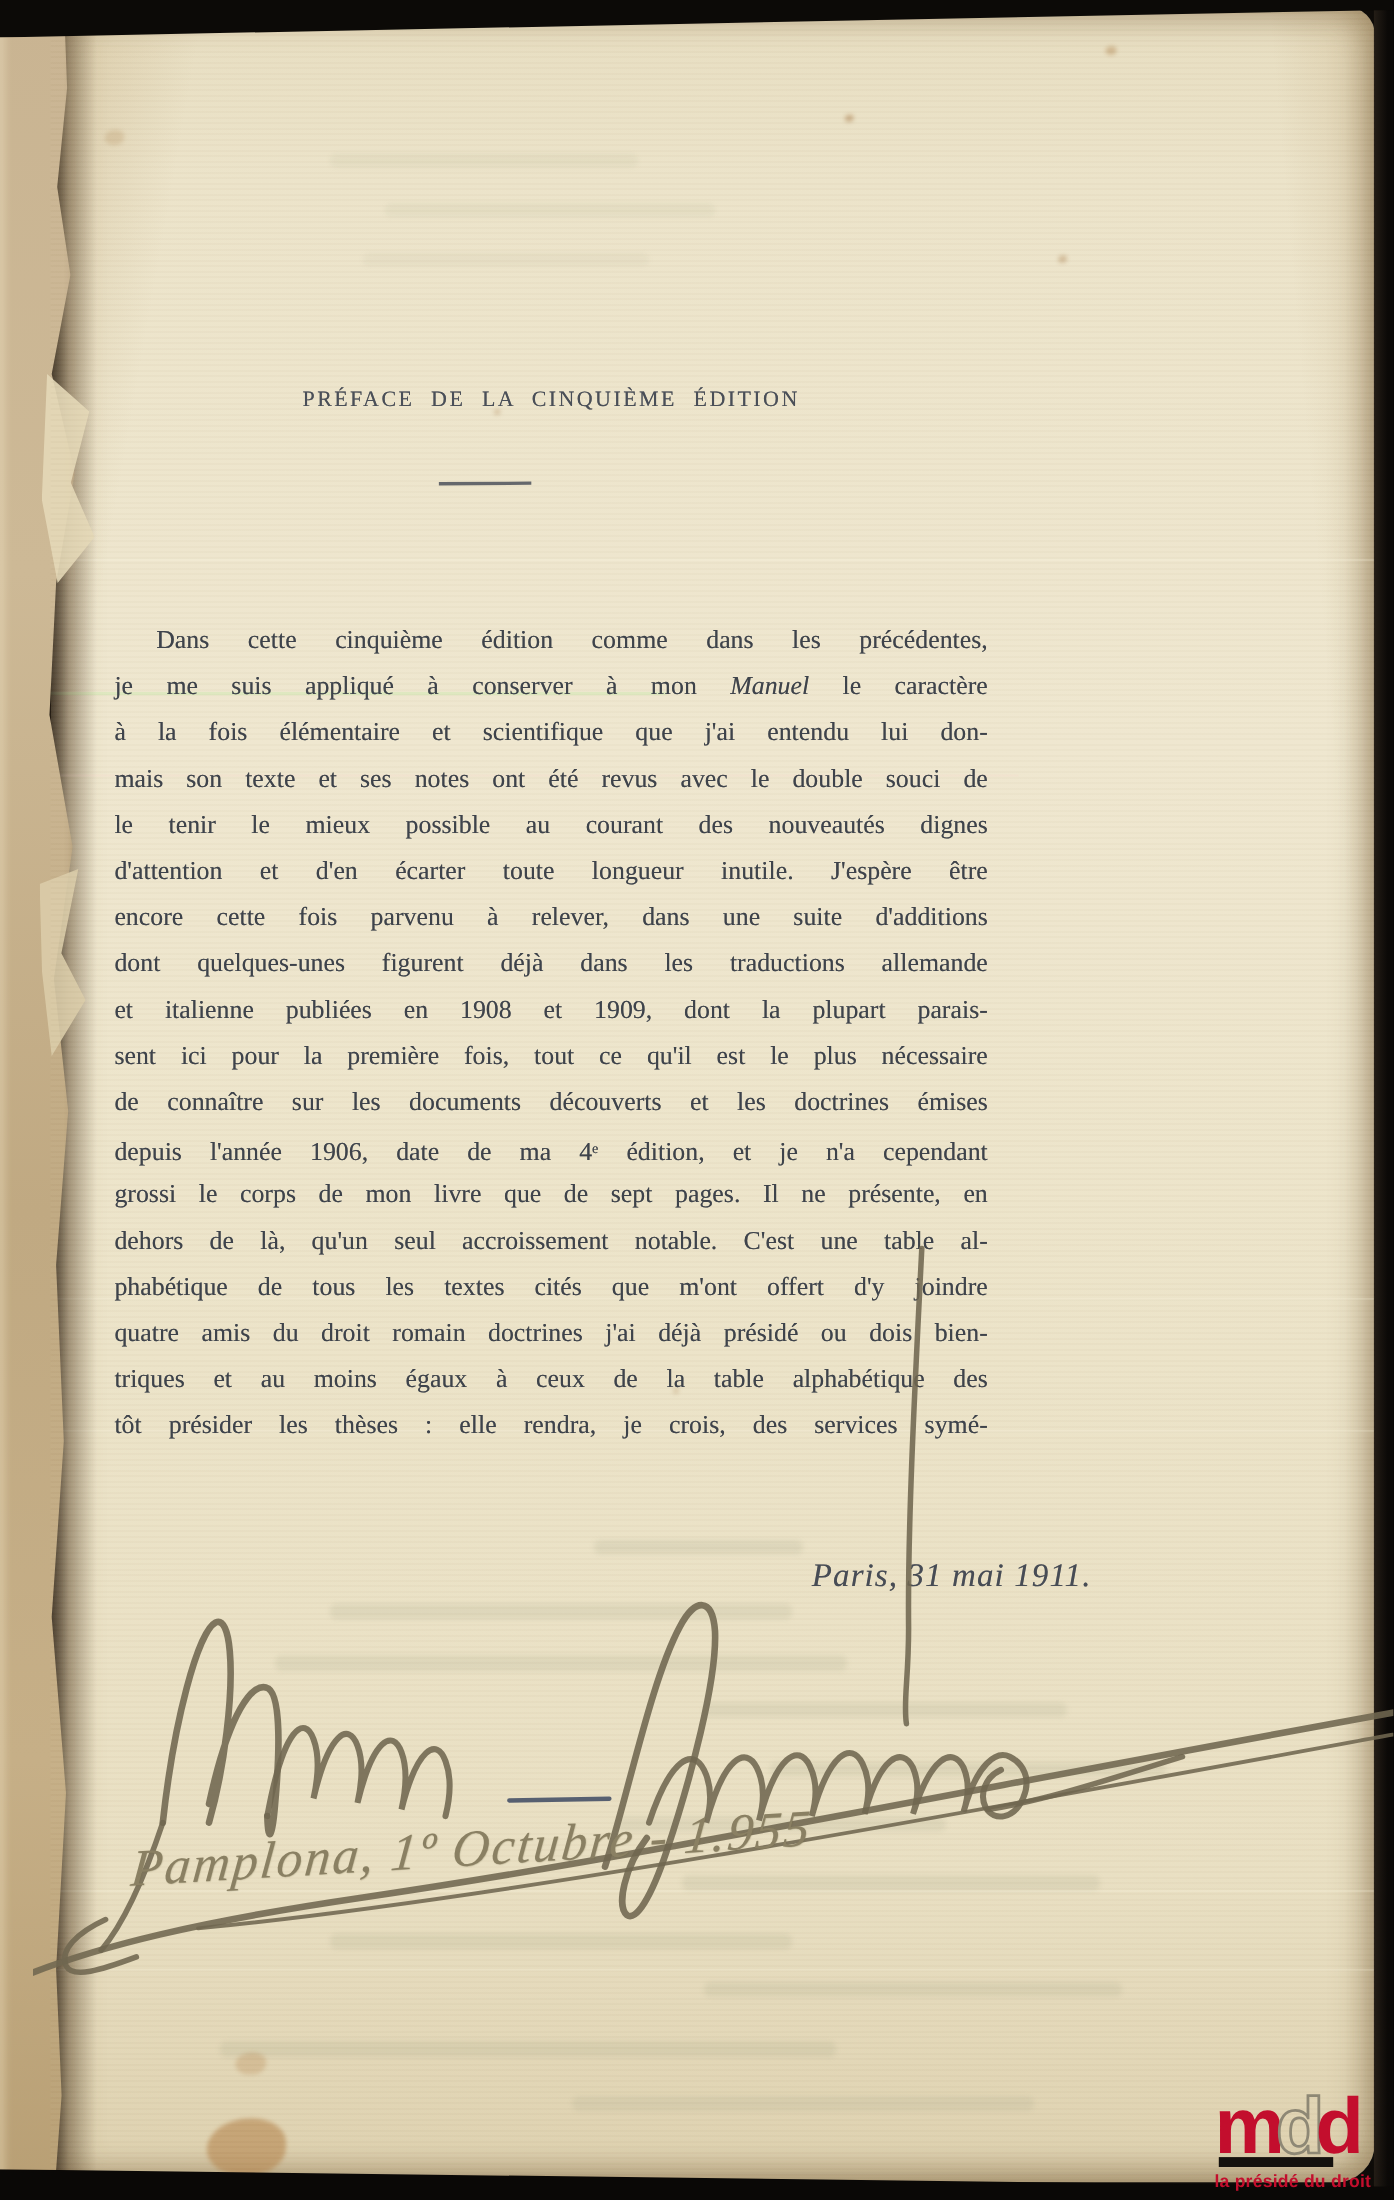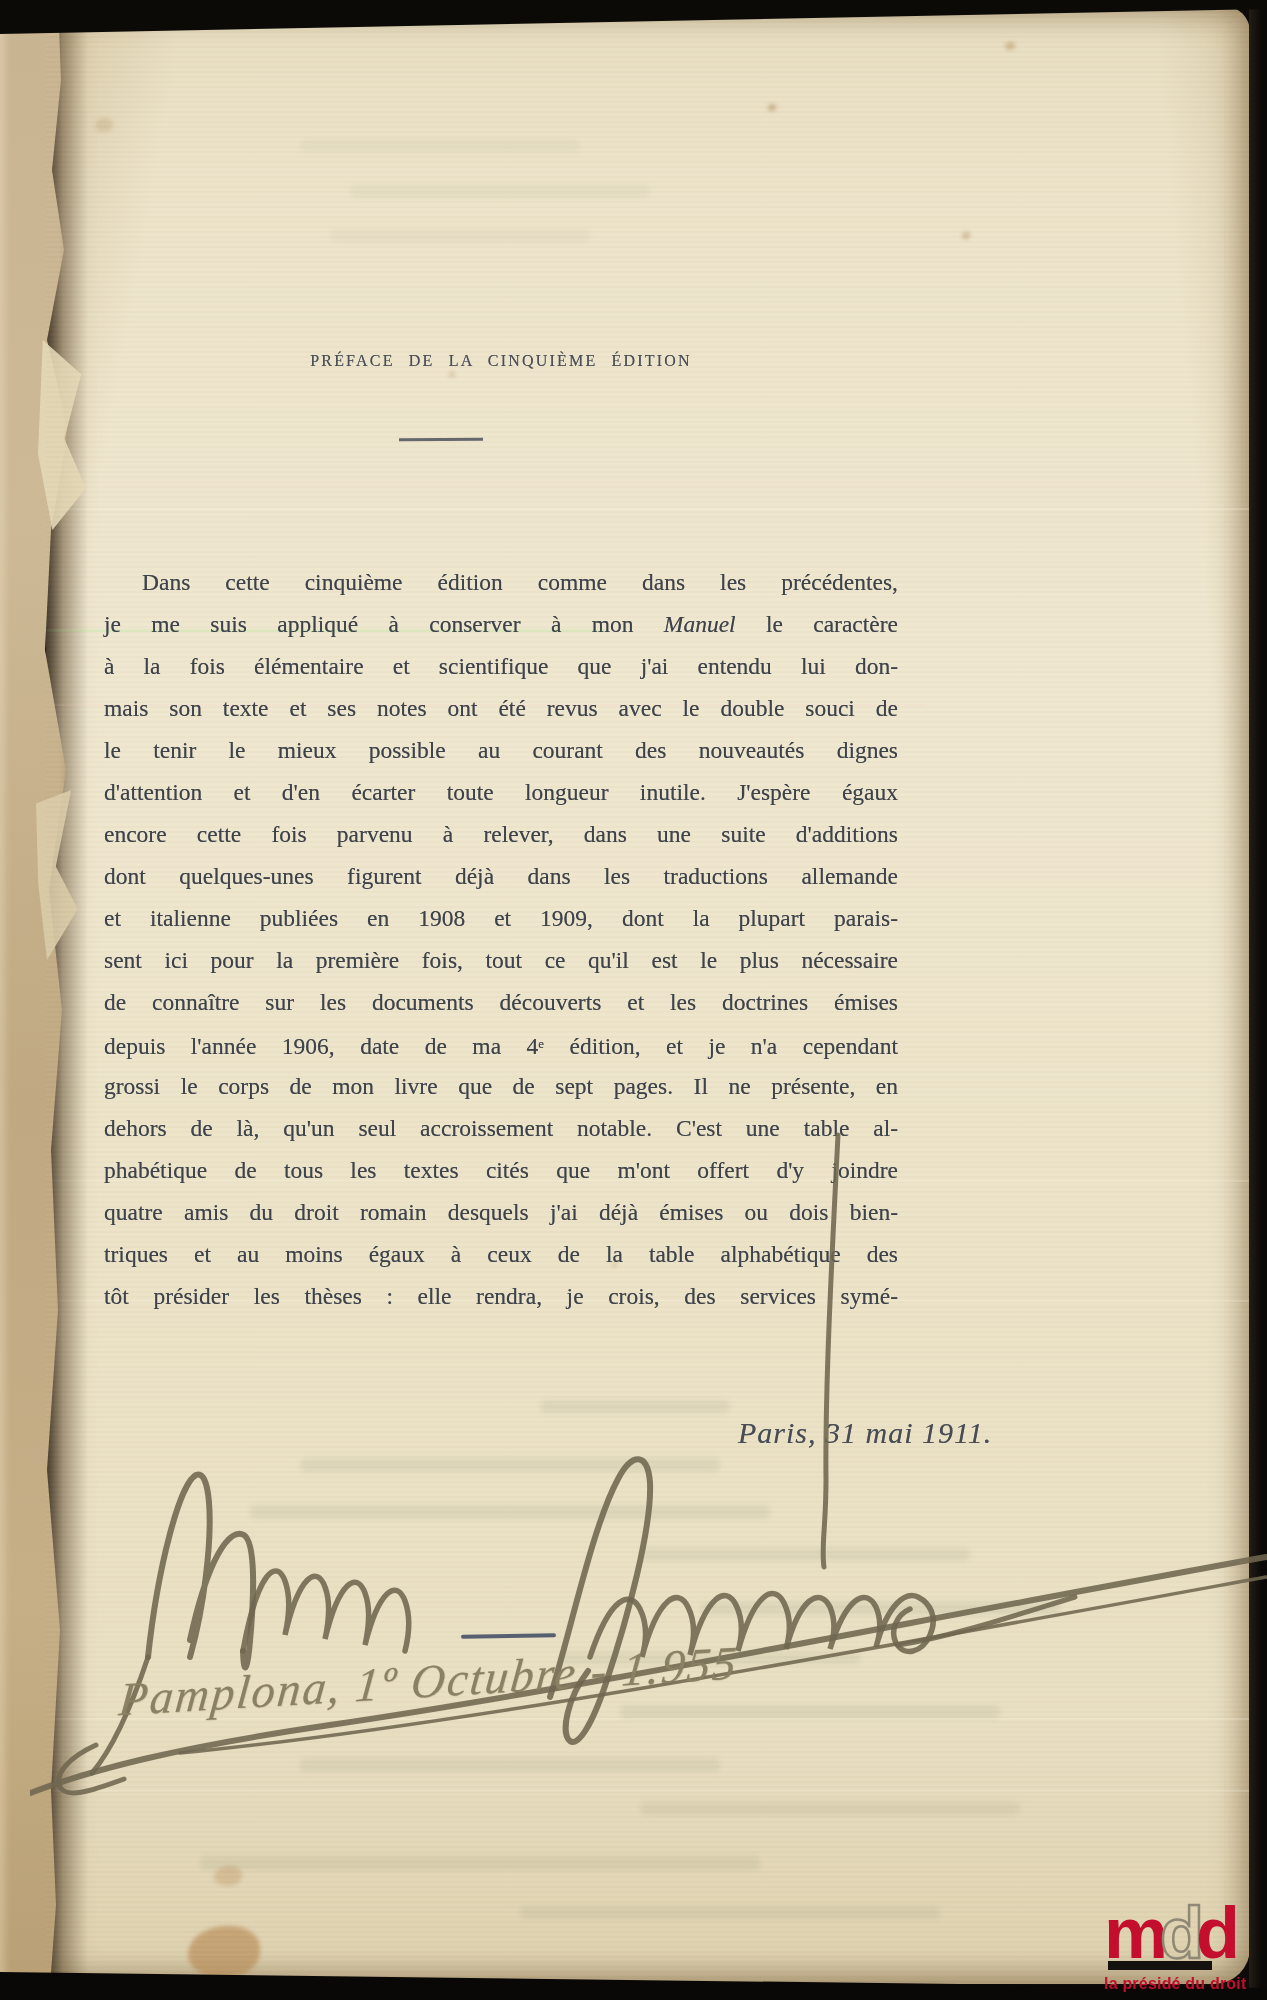--- a/index.html
+++ b/index.html
@@ -43,21 +43,21 @@
     box-shadow:inset -9px 0 10px rgba(62,42,20,.40), inset 4px 0 8px rgba(255,244,215,.35);
     clip-path:polygon(0 0,58px 0,61px 80px,52px 170px,64px 250px,47px 340px,68px 430px,51px 530px,45px 650px,66px 770px,49px 890px,62px 1010px,51px 1150px,58px 1310px,47px 1470px,60px 1630px,51px 1790px,56px 1905px,49px 2000px,0 2000px);}
   .flap{background:#e4d8b7;opacity:.9;}
   .flap1{left:38px;top:340px;width:48px;height:190px;
     clip-path:polygon(10% 0,90% 18%,55% 52%,100% 78%,30% 100%,0 60%);}
   .flap2{left:36px;top:790px;width:44px;height:170px;background:#dacca8;
     clip-path:polygon(0 8%,80% 0,45% 45%,95% 70%,25% 100%,5% 55%);}
   
   .title{
     left:105px; top:352px; width:792px; text-align:center;
-    font-size:16px; letter-spacing:2.2px; word-spacing:8px;
+    font-size:20px; letter-spacing:2.2px; word-spacing:8px;
     color:#4a4f58; text-shadow:0 0 .6px rgba(60,65,75,.6);
   }
   .divider{left:399px; top:438px; width:84px; height:3px; background:#4c515a; opacity:.85; transform:rotate(-.4deg);}
   .paragraph{
     left:104px; top:561px; width:794px;
     font-size:23.5px; line-height:42px; color:#3e434b;
     text-shadow:0 0 .5px rgba(55,60,70,.55);
   }
   .paragraph .line{text-align:justify; text-align-last:justify; height:42px; overflow:visible; white-space:nowrap;}
   .paragraph .line.first{text-indent:38px;}
@@ -143,31 +143,31 @@
     </div>
 
   <div class="abs title z6">PRÉFACE DE LA CINQUIÈME ÉDITION</div>
   <div class="abs divider z6"></div>
   <div class="abs paragraph z6" id="paragraph">
       <div class="line first">Dans cette cinquième édition comme dans les précédentes,</div>
       <div class="line">je me suis appliqué à conserver à mon <i>Manuel</i> le caractère</div>
       <div class="line">à la fois élémentaire et scientifique que j'ai entendu lui don-</div>
       <div class="line">mais son texte et ses notes ont été revus avec le double souci de</div>
       <div class="line">le tenir le mieux possible au courant des nouveautés dignes</div>
-      <div class="line">d'attention et d'en écarter toute longueur inutile. J'espère égaux</div>
+      <div class="line">d'attention et d'en écarter toute longueur inutile. J'espère être</div>
       <div class="line">encore cette fois parvenu à relever, dans une suite d'additions</div>
       <div class="line">dont quelques-unes figurent déjà dans les traductions allemande</div>
       <div class="line">et italienne publiées en 1908 et 1909, dont la plupart parais-</div>
       <div class="line">sent ici pour la première fois, tout ce qu'il est le plus nécessaire</div>
       <div class="line">de connaître sur les documents découverts et les doctrines émises</div>
       <div class="line">depuis l'année 1906, date de ma 4<sup>e</sup> édition, et je n'a cependant</div>
       <div class="line">grossi le corps de mon livre que de sept pages. Il ne présente, en</div>
       <div class="line">dehors de là, qu'un seul accroissement notable. C'est une table al-</div>
       <div class="line">phabétique de tous les textes cités que m'ont offert d'y joindre</div>
-      <div class="line">quatre amis du droit romain desquels j'ai déjà émises ou dois bien-</div>
+      <div class="line">quatre amis du droit romain doctrines j'ai déjà présidé ou dois bien-</div>
       <div class="line">triques et au moins égaux à ceux de la table alphabétique des</div>
       <div class="line">tôt présider les thèses : elle rendra, je crois, des services symé-</div>
     </div>
   <div class="abs dateline z6">Paris, 31 mai 1911.</div>
 
   <svg class="abs sig-svg z6" width="1237" height="800" viewBox="0 0 1237 800">
     <g fill="none" stroke="#6f6750" stroke-opacity=".88" stroke-linecap="round">
 
       <path stroke-width="5" d="M808,40 C 802,160 795,290 796,385 C 796,432 791,452 794,472"></path>
 

